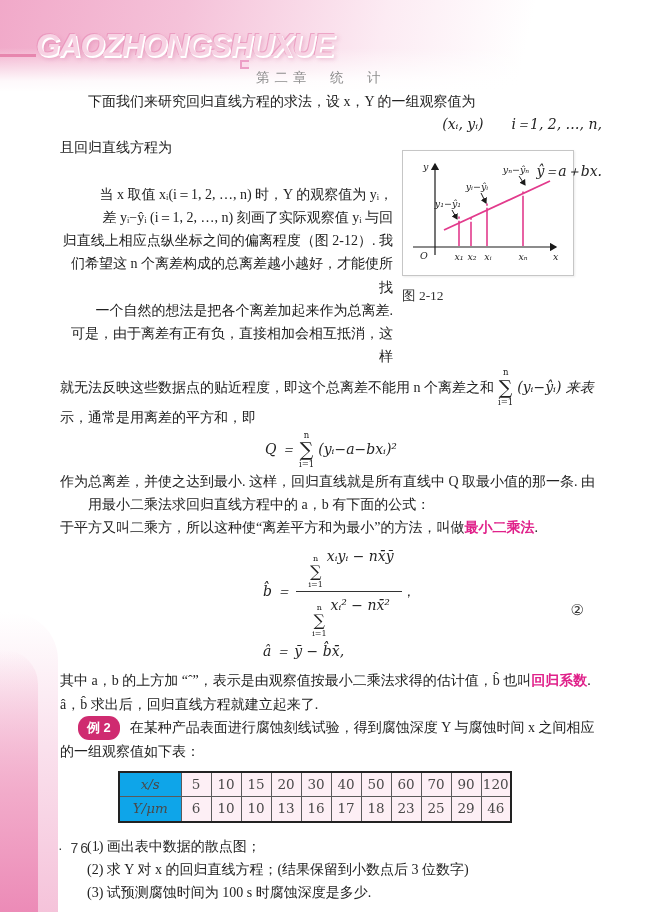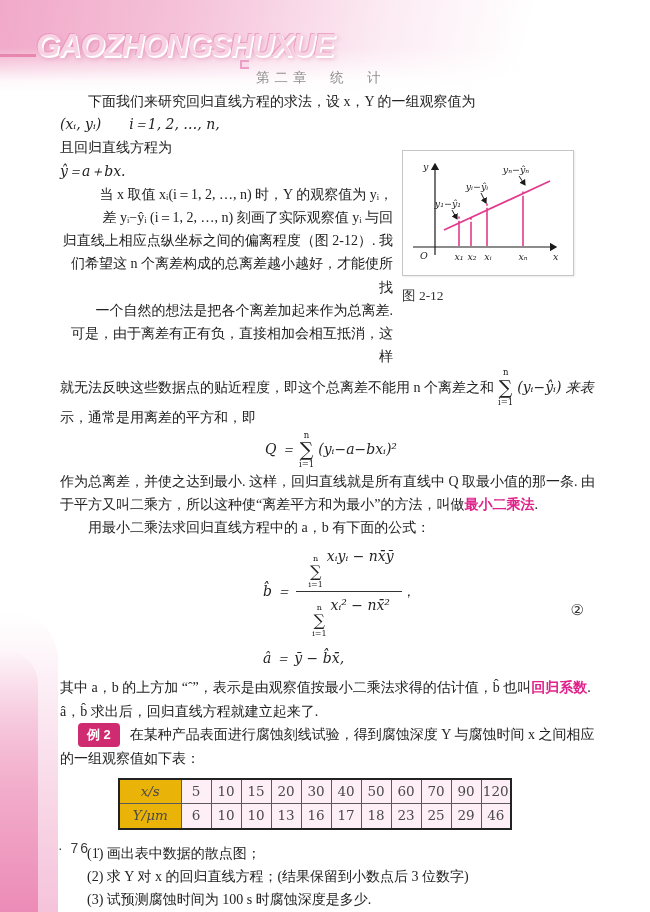--- a/index.html
+++ b/index.html
@@ -35,60 +35,60 @@
     background:linear-gradient(to bottom, rgba(247,210,227,0) 0%, rgba(246,200,222,.55) 45%, #f5c3da 100%);
   }
   .band-inner {
     position:absolute; left:0; bottom:0; width:38px; height:262px;
     border-top-right-radius:34px;
     background:linear-gradient(to bottom, rgba(243,178,207,0) 0%, #f2abca 55%, #ec8bb7 100%);
   }
   
   .content { position:absolute; left:60px; top:90px; width:542px; line-height:23.2px; }
   .indent { text-indent:2em; }
-  .center { text-align:left; }
+  .center { text-align:right; }
   .narrow { width:333px;text-align:right; }
   .mag { color:#e0218a; font-weight:bold; }
   .math-line { display:flex; align-items:center; white-space:nowrap; min-height:36px; }
   .q-line { display:flex; align-items:center; justify-content:center; min-height:38px; margin:1px 0; }
   .sum { display:inline-flex; flex-direction:column; align-items:center; line-height:1; margin:0 4px; font-family:"DejaVu Serif","DejaVu Sans",serif; }
   .sum .lim { font-size:8.5px; font-style:normal; color:#222; }
   .sum .sig { font-size:19px; margin:1px 0; font-style:normal; }
   .sum.small .sig { font-size:17px; }
   .mv { font-style:italic; font-family:"DejaVu Serif","DejaVu Sans",serif; }
   .formula2 { position:relative; padding-left:203px; margin:6px 0 6px 0; min-height:98px; }
   .bhat-row { display:flex; align-items:center; }
   .frac { display:inline-block; text-align:center; margin-left:6px; }
   .frac .top { display:block; padding:0 8px 2px; border-bottom:1.3px solid #333; }
   .frac .top, .frac .bot { white-space:nowrap; }
   .frac .bot { display:block; padding:2px 8px 0; }
   .frac .sum .sig { font-size:16px; }
   .frac .sum .lim { font-size:8px; }
-  .ahat-row { margin-top:9px; }
+  .ahat-row { margin-top:2px; }
   .eq-num { position:absolute; right:18px; top:54px; font-size:15px; color:#333; font-style:normal; }
   
   .figbox {
     position:absolute; left:402px; top:150px; width:172px; height:126px;
     background:#fff; border:1px solid #c6c6c6; box-shadow:1px 1px 2px rgba(0,0,0,.08);
   }
   .figcap { position:absolute; left:402px; top:287px; width:172px; font-size:13.5px; color:#333; }
   
   .badge {
-    display:inline-block; background:#cf2b70; color:#fff; border-radius:4px;
+    display:inline-block; background:#cf2b70; color:#fff; border-radius:11px;
     padding:0px 9px 1px; font-size:13px; font-weight:bold; margin:0 10px 0 18px;
     font-family:"Liberation Sans",sans-serif;
   }
   
   table.data { border-collapse:collapse; border:2px solid #222; margin:8px 0 12px 58px; }
   table.data td {
     border:1px solid #5a5a5a; text-align:center; height:24px;
     font-size:13.5px; color:#4a4a4a; font-family:"DejaVu Serif","DejaVu Sans",serif;
     background:#fdeff5; width:30px;
   }
-  table.data td.th { background:#eab308; width:62px; font-style:italic; }
+  table.data td.th { background:#0ea5e9; width:62px; font-style:italic; }
   .qlist { padding-left:27px; }
   .pageno {
     position:absolute; left:58px; top:840px;
     font-family:Liberation Sans, sans-serif; font-size:14px; color:#3c3c3c; letter-spacing:2px;
   }
   svg text { font-family:"DejaVu Serif","DejaVu Sans",serif; font-size:9.5px; font-style:italic; fill:#1d1d1d; }
 </style>
 </head>
 <body>
 
@@ -175,24 +175,24 @@
       <span class="mv">Q ＝</span>
       <span class="sum">
         <span class="lim">n</span>
         <span class="sig">∑</span>
         <span class="lim">i=1</span>
       </span>
       <span class="mv">(yᵢ−a−bxᵢ)²</span>
     </div>
 
     <div>作为总离差，并使之达到最小. 这样，回归直线就是所有直线中 Q 取最小值的那一条. 由</div>
+    <div>　　用最小二乘法求回归直线方程中的 a，b 有下面的公式：</div>
     <div>
       <span>于平方又叫二乘方，所以这种使“离差平方和为最小”的方法，叫做</span><span class="mag">最小二乘法</span><span>.</span>
     </div>
-    <div>　　用最小二乘法求回归直线方程中的 a，b 有下面的公式：</div>
 
     <div class="formula2">
       <div class="bhat-row">
         <span class="mv">b̂ ＝</span>
         <span class="frac">
           <span class="top">
             <span class="sum small">
               <span class="lim">n</span>
               <span class="sig">∑</span>
               <span class="lim">i=1</span>

